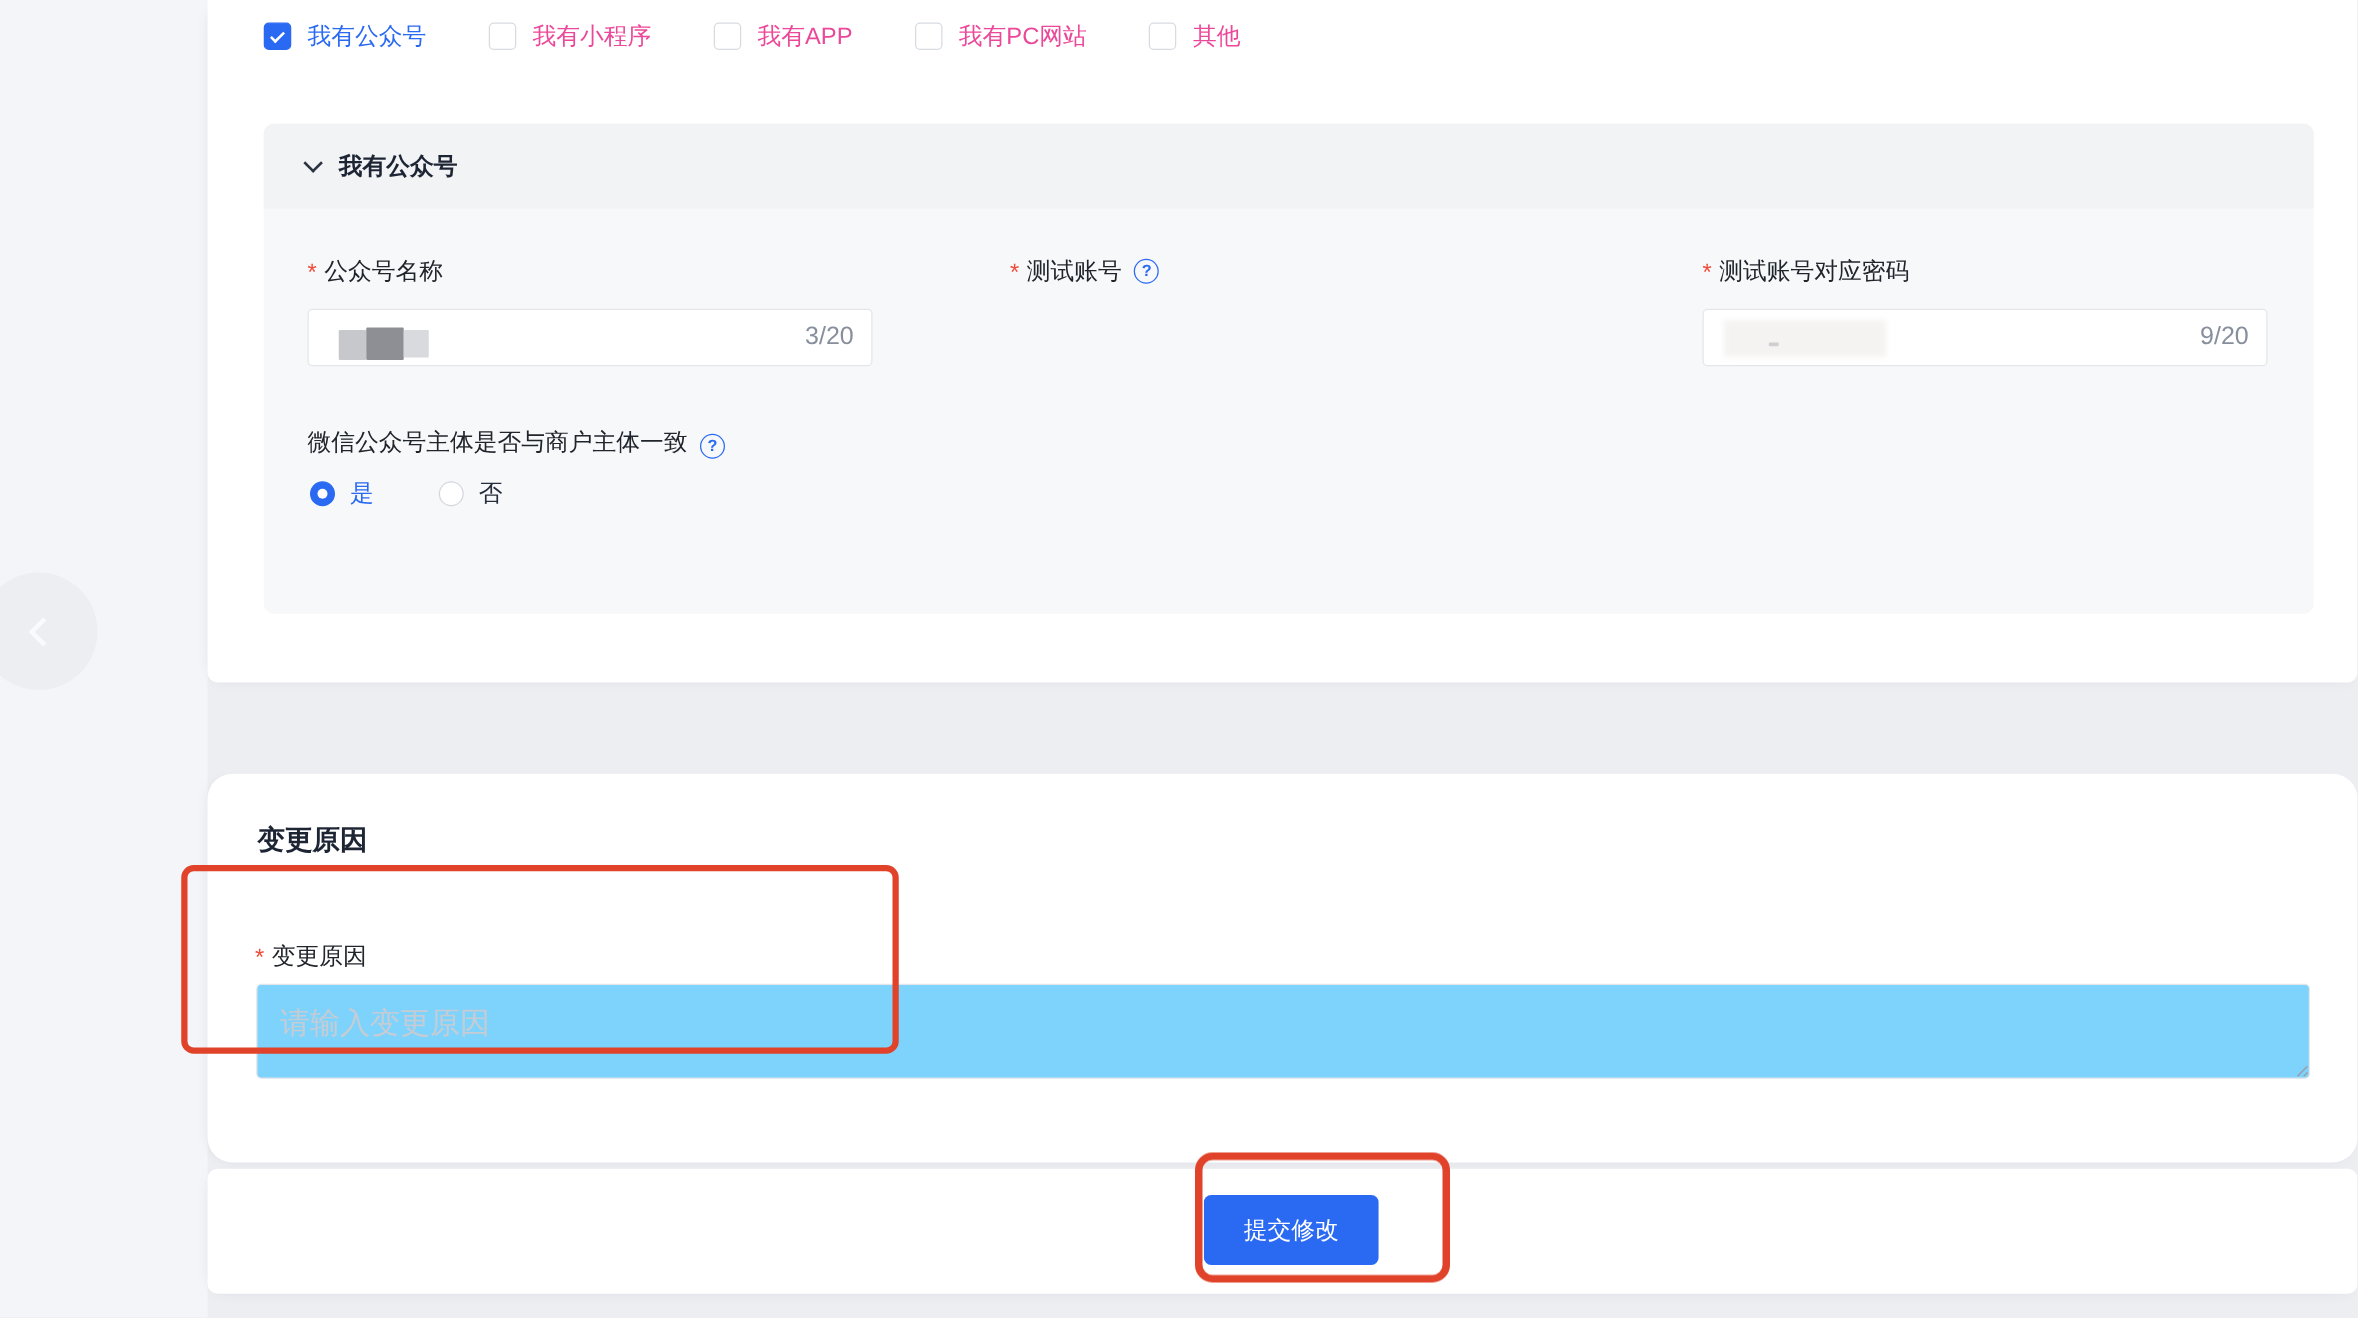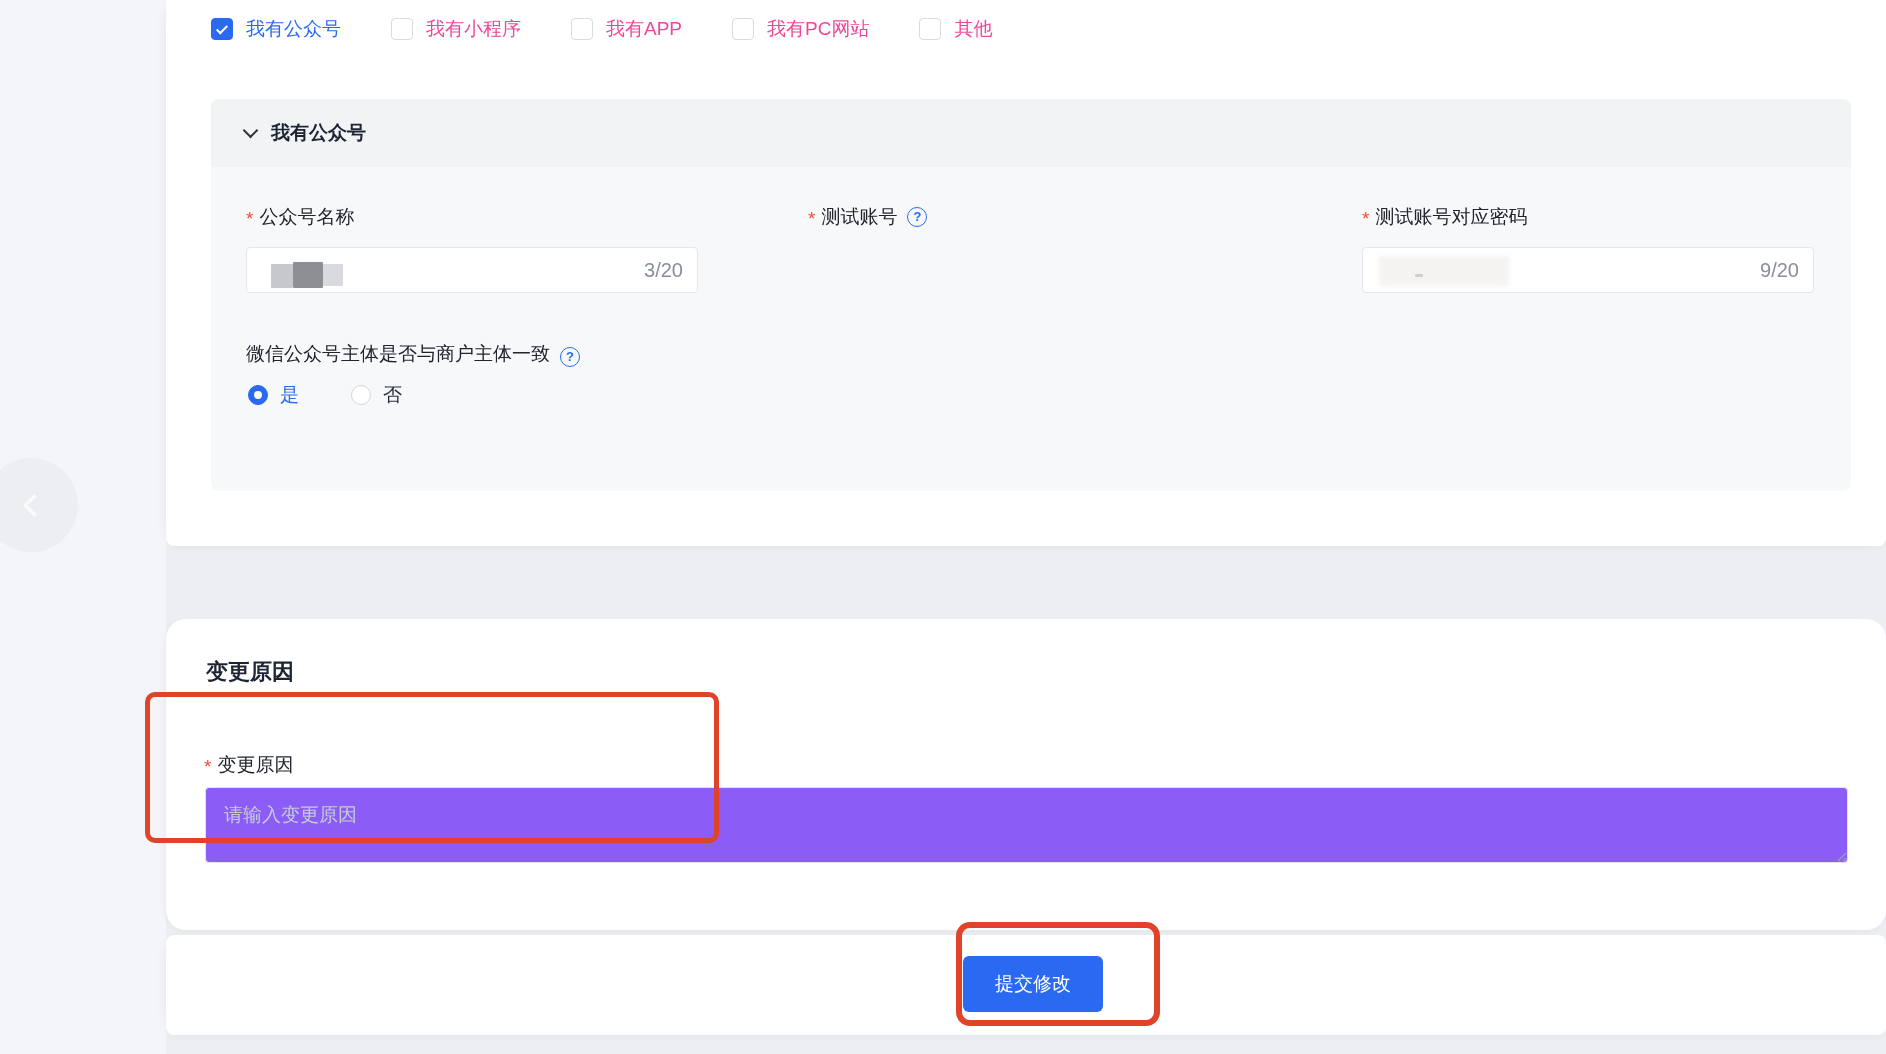--- a/index.html
+++ b/index.html
@@ -86,22 +86,22 @@
     border-radius:50%; background:#fff; transform:translate(-50%,-50%);
   }
   .radio-text { font-size:19px; color:#272e3b; }
   .radio-text.active { color:#2a6af2; }
 
   
   .section-title { position:absolute; left:40px; top:38px; font-size:22px; font-weight:bold; color:#1d2433; }
   .cr-label { position:absolute; left:38px; top:133px; display:flex; align-items:center; gap:6px; font-size:19px; }
   .cr-textarea {
     position:absolute; left:39px; top:168px; width:1643px; height:76px;
-    background:#8b5cf6; border:1px solid #e3e5ea; border-radius:4px;
-    font-family:inherit; font-size:19px; color:#272e3b; padding:14px 18px;
+    background:#7dd3fc; border:1px solid #e3e5ea; border-radius:4px;
+    font-family:inherit; font-size:24px; color:#272e3b; padding:14px 18px;
     resize:none; outline:none;
   }
   .cr-textarea::placeholder { color:#c6ccd4; }
   .resize-handle { position:absolute; left:1668px; top:230px; pointer-events:none; }
 
   
   .anno-rect { position:absolute; border:5px solid #e0432a; border-radius:10px; pointer-events:none; }
   .anno-rect-reason { left:145px; top:692px; width:574px; height:151px; }
   .anno-rect-submit { left:956px; top:922px; width:204px; height:104px; border-width:6px; border-radius:14px; }
   .anno-text {

